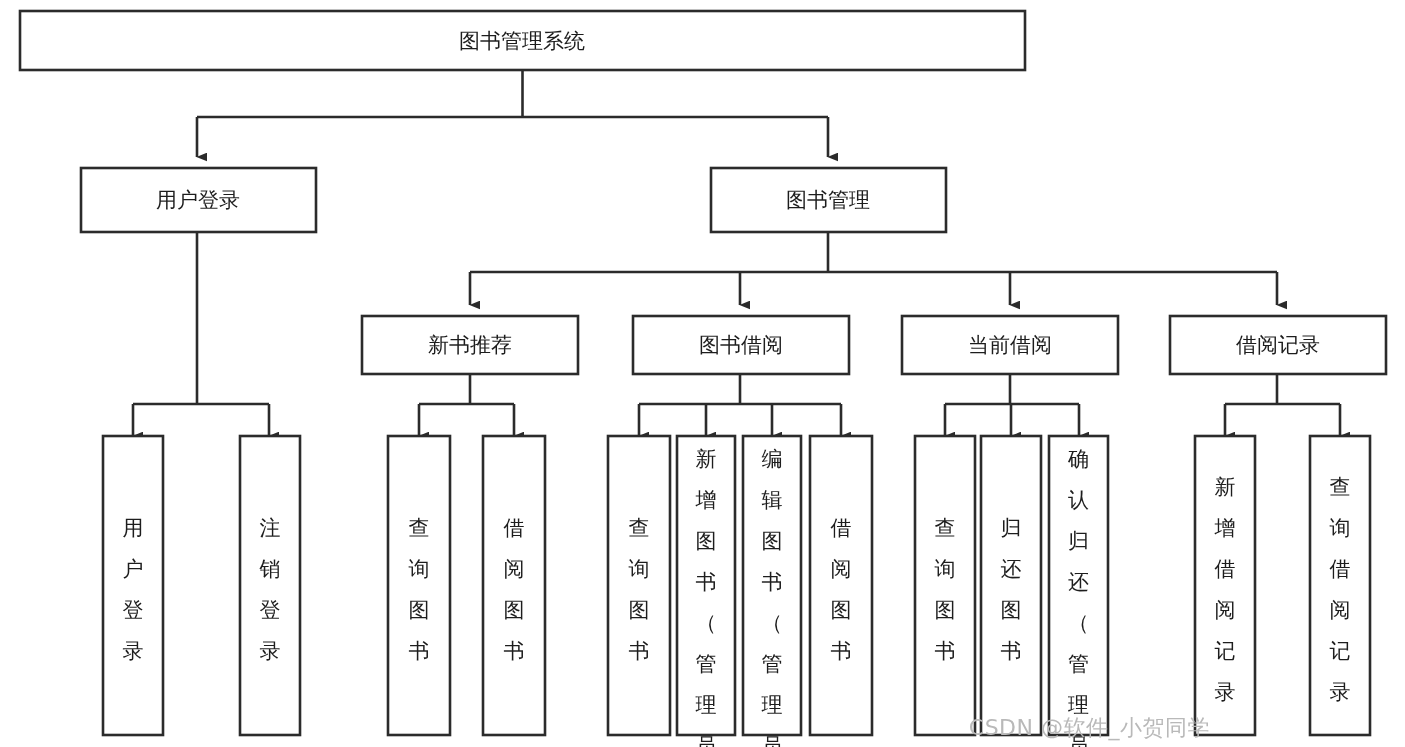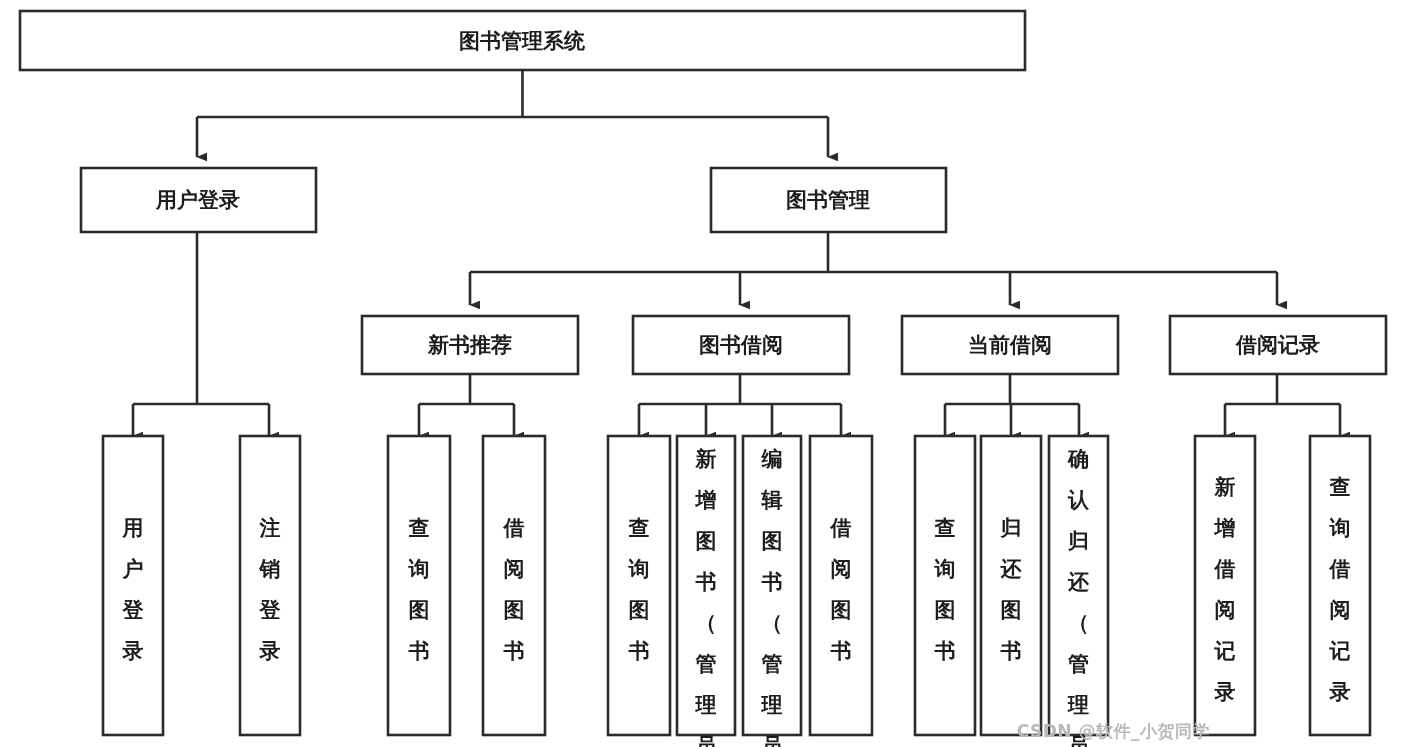--- a/index.html
+++ b/index.html
@@ -11,21 +11,20 @@
     width: 1405px;
     height: 747px;
     font-family: "DejaVu Sans", "Liberation Sans", sans-serif;
     overflow: hidden;
   }
   #diagram-root {
     position: relative;
     width: 1218px;
     height: 747px;
     background: #ffffff;
-    font-weight: bold;
   }
   svg#flow {
     position: absolute;
     left: 0;
     top: 0;
     width: 1405px;
     height: 747px;
   }
   .node-rect {
     fill: #ffffff;
@@ -49,21 +48,21 @@
     font-family: "DejaVu Sans", "Liberation Sans", sans-serif;
     font-size: 21px;
     fill: #1d1d1d;
     text-anchor: middle;
   }
   .watermark {
     position: absolute;
     right: 8px;
     bottom: 4px;
     font-family: "DejaVu Sans", "Liberation Sans", sans-serif;
-    font-size: 17px;
+    font-size: 22px;
     color: #b9b9b9;
     white-space: nowrap;
     letter-spacing: 0.5px;
   }
 </style>
 </head>
 <body>
 
 <div id="diagram-root">
 

